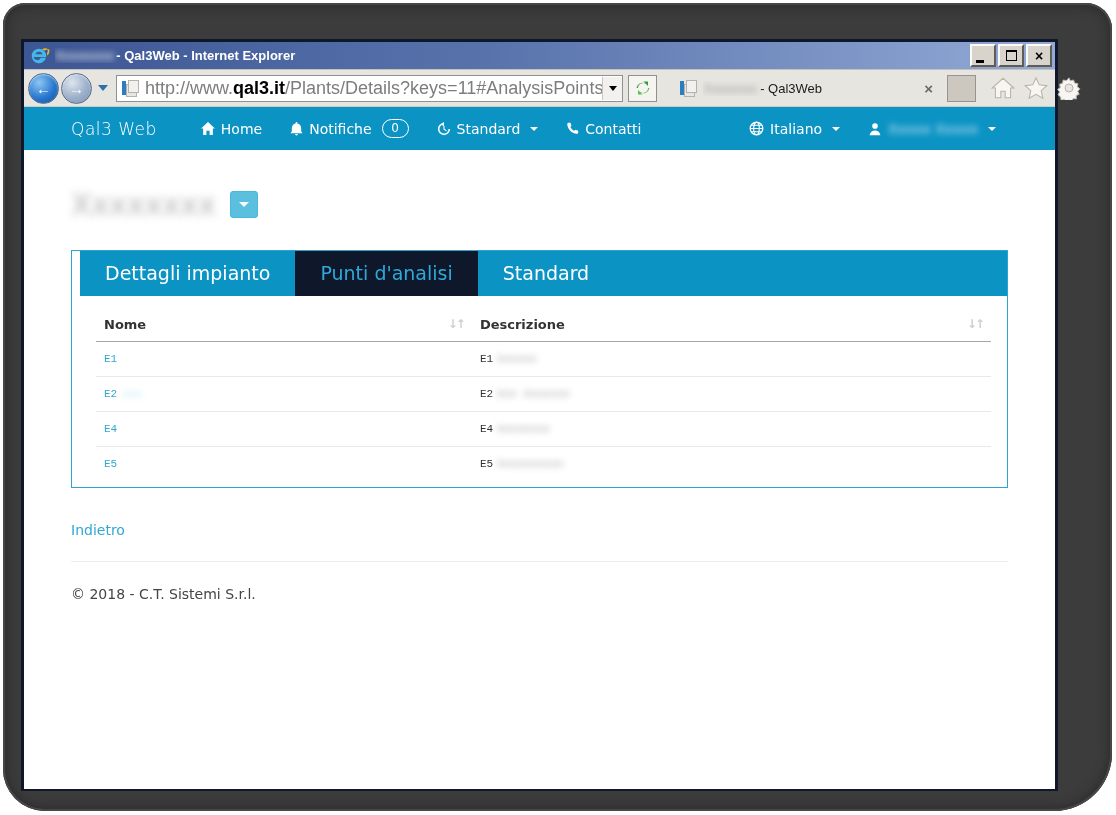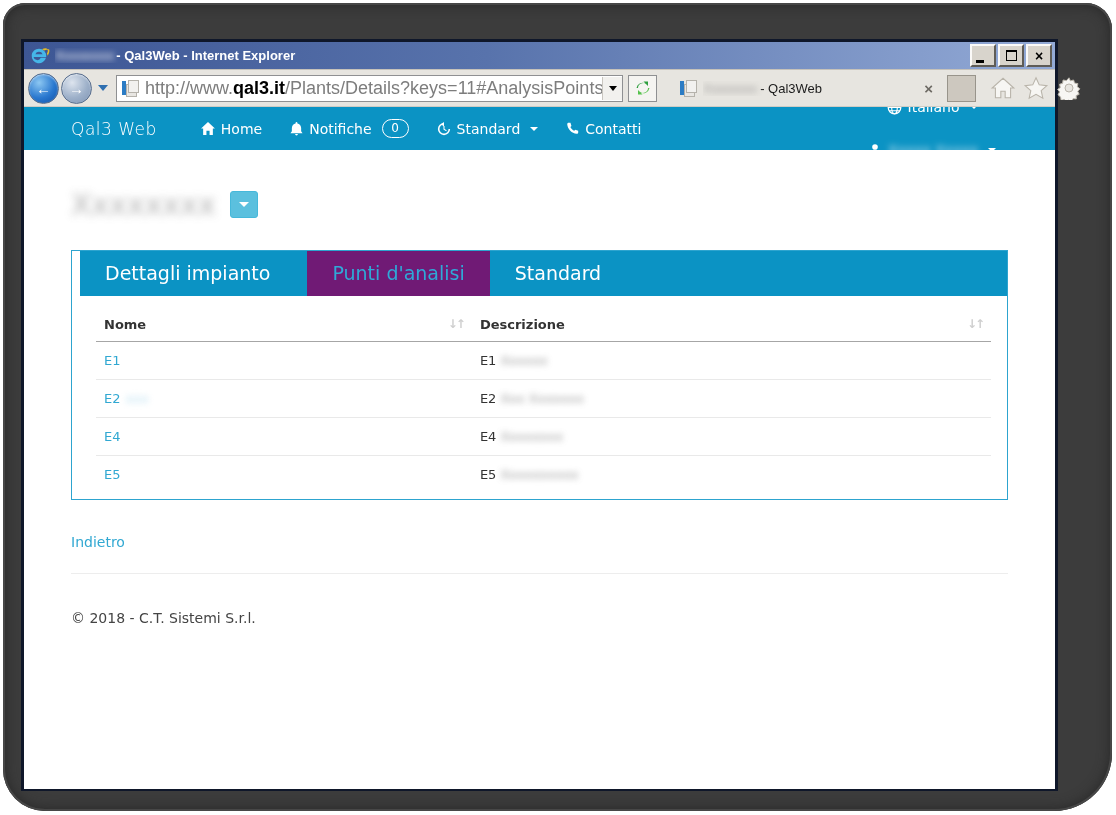--- a/index.html
+++ b/index.html
@@ -94,21 +94,21 @@
   .viewport{height:682px;background:#ffffff;font-family:"DejaVu Sans",sans-serif;overflow:hidden;}
   .site-nav{
     height:43px;background:#0b93c4;display:flex;align-items:center;
     padding:0 45px 0 47px;color:#fff;
   }
   .brand{font-size:17px;font-weight:300;letter-spacing:.5px;margin-right:30px;white-space:nowrap;cursor:pointer;}
   .nav-item{
     display:flex;align-items:center;gap:6px;font-size:14px;color:#fff;
     padding:0 14px;white-space:nowrap;cursor:pointer;height:43px;
   }
-  .nav-right{margin-left:auto;display:flex;align-items:center;flex-direction:column;}
+  .nav-right{margin-left:auto;display:flex;align-items:center;}
   .badge-pill{
     display:inline-block;min-width:9px;padding:1px 8px;margin-left:4px;
     border:1px solid #fff;border-radius:11px;font-size:12px;line-height:15px;text-align:center;
   }
   .caret-down{width:0;height:0;border-left:4px solid transparent;border-right:4px solid transparent;border-top:4px solid #fff;margin-left:4px;}
   .nav-user-name{max-width:135px;overflow:hidden;white-space:nowrap;}
   
   .container{padding:0 47px;}
   .heading-row{display:flex;align-items:center;gap:14px;margin-top:33px;height:42px;}
   .page-heading{font-size:30px;color:#9a9a9a;filter:blur(4px);opacity:.75;white-space:nowrap;}
@@ -116,38 +116,38 @@
     width:26px;height:25px;background:#5bc0de;border:1px solid #46b8da;border-radius:3px;
     display:flex;align-items:center;justify-content:center;cursor:pointer;
   }
   .btn-info .tri{width:0;height:0;border-left:5px solid transparent;border-right:5px solid transparent;border-top:5px solid #fff;}
   
   .panel{margin-top:25px;border:1px solid #2da4cf;padding-left:8px;}
   .tabbar{background:#0b93c4;display:flex;}
   .site-tab{
     font-size:19px;color:#fff;padding:11px 25px 12px;cursor:pointer;white-space:nowrap;
   }
-  .site-tab.active{background:#701a75;color:#2fa9d8;cursor:default;margin-left:12px;}
+  .site-tab.active{background:#0f172a;color:#2fa9d8;cursor:default;}
   .panel-body{background:#fff;padding:12px 16px 6px;}
   table.data{width:100%;border-collapse:collapse;}
   table.data th{
     text-align:left;font-size:13px;color:#333;font-weight:bold;
     padding:9px 8px;border-bottom:1px solid #a6a6a6;
   }
-  table.data td{font-size:13px;padding:11px 8px;border-bottom:1px solid #e9e9e9;}
+  table.data td{font-size:11px;padding:11px 8px;border-bottom:1px solid #e9e9e9;font-family:Liberation Mono, monospace;}
   table.data tr:last-child td{border-bottom:none;}
   .col-nome{width:42%;}
   .sort-icon{float:right;color:#cfcfcf;font-size:12px;letter-spacing:-2px;cursor:pointer;}
   a.cell-link{color:#31a8d2;text-decoration:none;cursor:pointer;}
   .desc-prefix{color:#333;}
   .cell-redact{filter:blur(3px);opacity:.7;color:#777;margin-left:4px;}
   .cell-redact-link{filter:blur(3px);opacity:.7;color:#9cd3ea;margin-left:5px;}
   .back-link{display:inline-block;margin-top:34px;font-size:14px;color:#31a8d2;text-decoration:none;cursor:pointer;}
   hr.sep{border:none;border-top:1px solid #ededed;margin:22px 0 0;}
-  .footer-text{margin-top:36px;font-size:14px;color:#444;}
+  .footer-text{margin-top:24px;font-size:14px;color:#444;}
 </style>
 </head>
 <body>
 
 <div class="shadow-frame"></div>
 
 <div class="window">
 
   <div class="titlebar">
     <svg class="ie-logo" viewBox="0 0 24 22">

